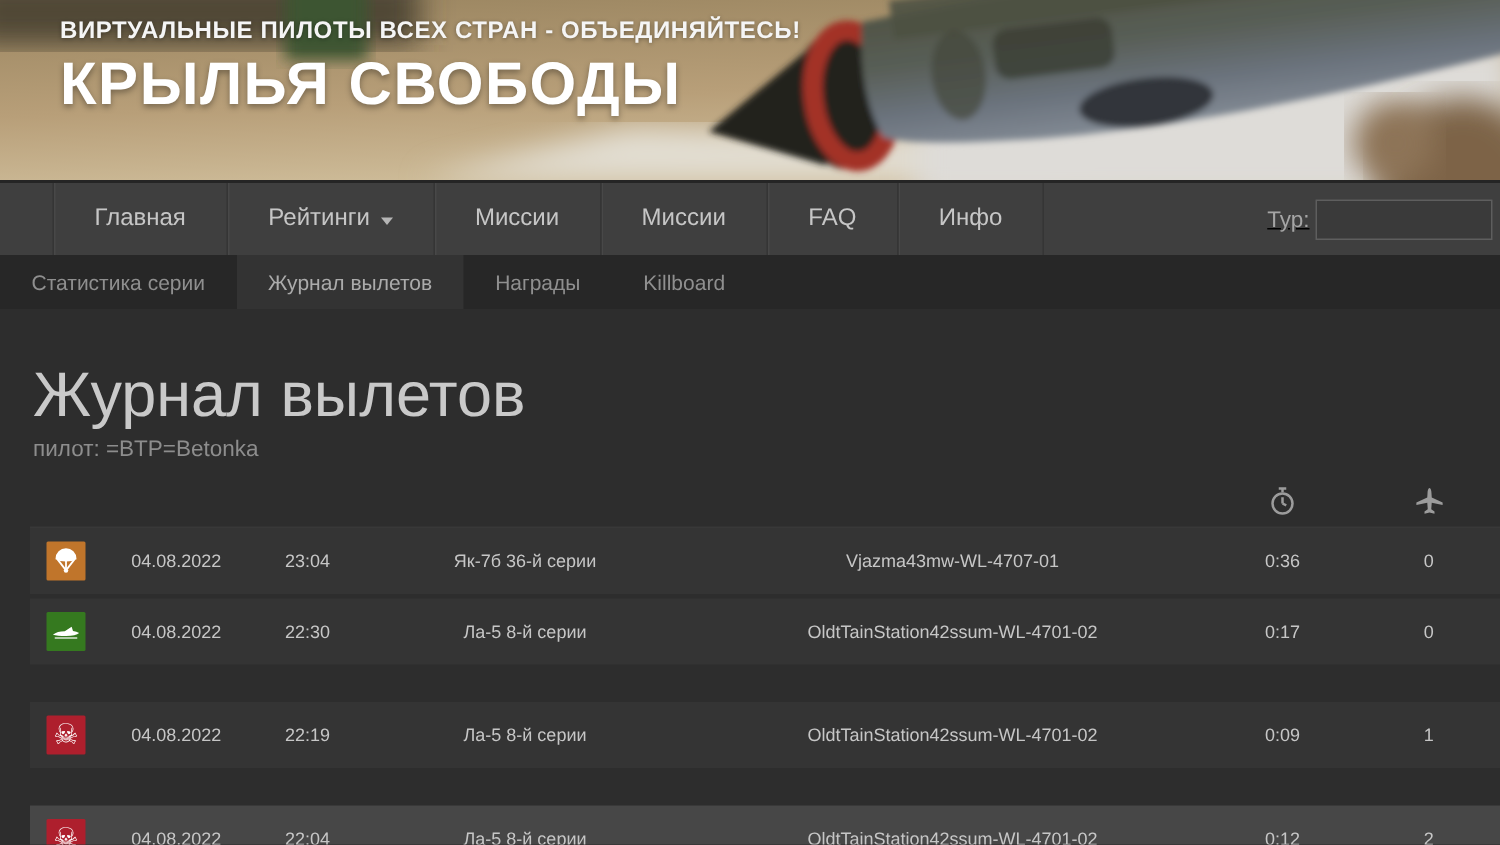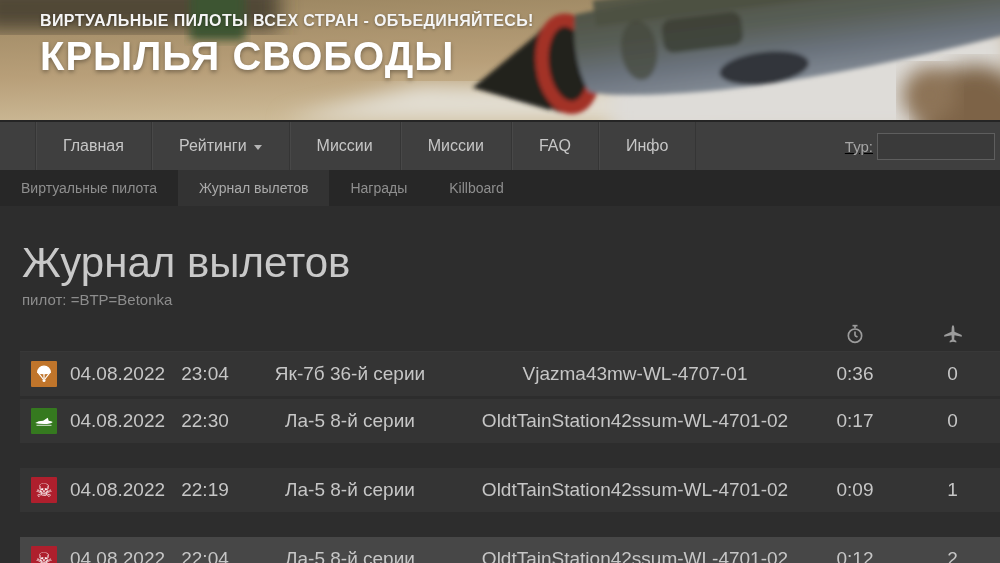--- a/index.html
+++ b/index.html
@@ -42,21 +42,21 @@
   .pilot-line { margin:4px 22px 0; font-size:15px; color:#8d8d8d; }
 
   
   .log { margin-left:20px; width:980px; }
   .log-grid { display:grid; grid-template-columns:40px 115px 60px 230px 340px 100px 95px;
               align-items:center; }
   .log-head { height:36px; margin-top:8px; border-bottom:1px solid #383838; }
   .head-cell { display:flex; justify-content:center; align-items:center; color:#9c9c9c; }
   .log-row { height:44px; background:#343434; margin-bottom:3px; }
   .log-row.highlighted { background:#474747; }
-  .cell { color:#c6c6c6; font-size:19px; text-align:center; white-space:nowrap; overflow:hidden; }
+  .cell { color:#c6c6c6; font-size:12px; text-align:center; white-space:nowrap; overflow:hidden; }
   .row-gap { height:22px; }
   .status-box { width:26px; height:26px; margin-left:11px; display:flex; align-items:center;
                 justify-content:center; border-radius:1px; }
   .status-box .glyph { display:flex; align-items:center; justify-content:center; }
   .skull-glyph { color:#ffffff; font-family:"DejaVu Sans",sans-serif; font-size:19px; line-height:1; }
   svg.icon { display:block; }
 </style>
 </head>
 <body>
 
@@ -130,21 +130,21 @@
         <span>Инфо</span>
       </div>
     </div>
   <div class="tour-box">
     <span class="tour-label">Тур:</span>
     <input class="tour-input" type="text" value="" style="">
   </div>
 </div>
 
 <div class="subnav">
-    <div class="subnav-item">Виртуальные пилота</div>
+    <div class="subnav-item">Статистика серии</div>
     <div class="subnav-item active">Журнал вылетов</div>
     <div class="subnav-item">Награды</div>
     <div class="subnav-item">Killboard</div>
   </div>
 
 <div class="content">
   <h1 class="page-title">Журнал вылетов</h1>
   <div class="pilot-line">пилот: =BTP=Betonka</div>
 
   <div class="log">

